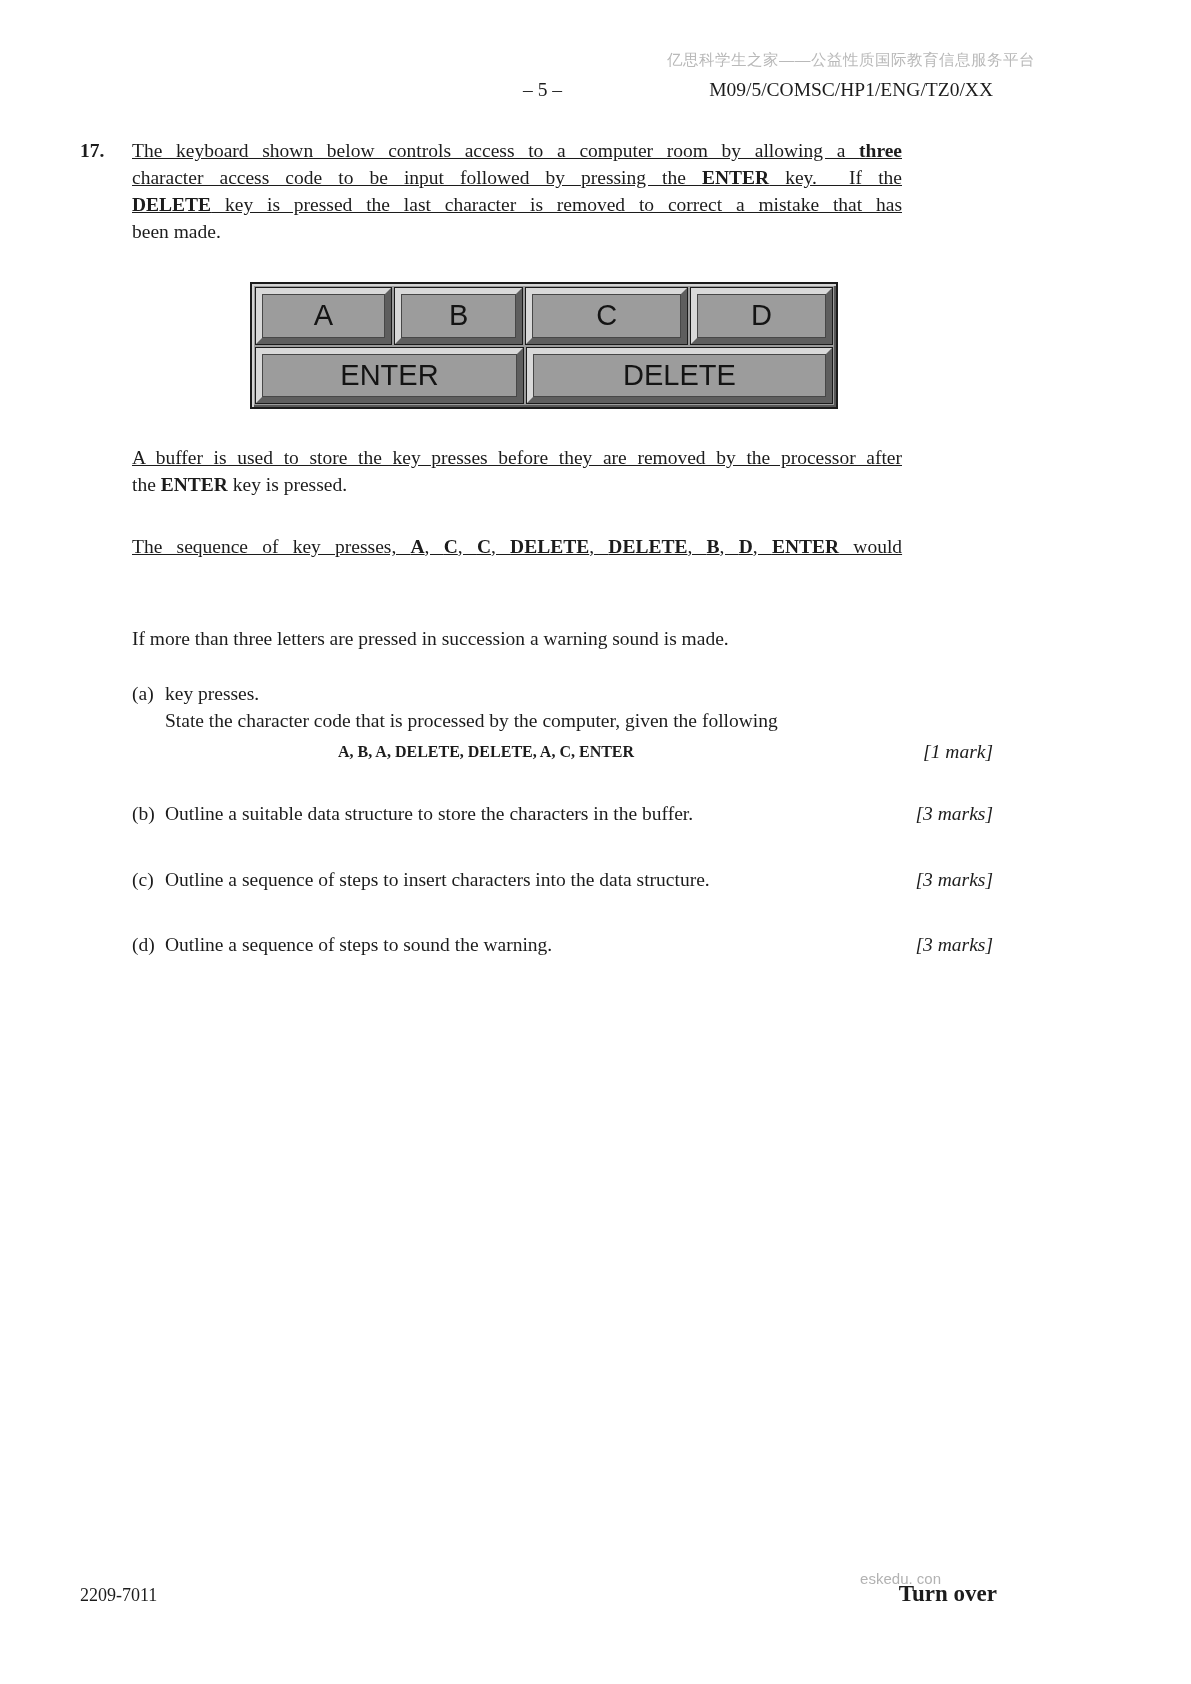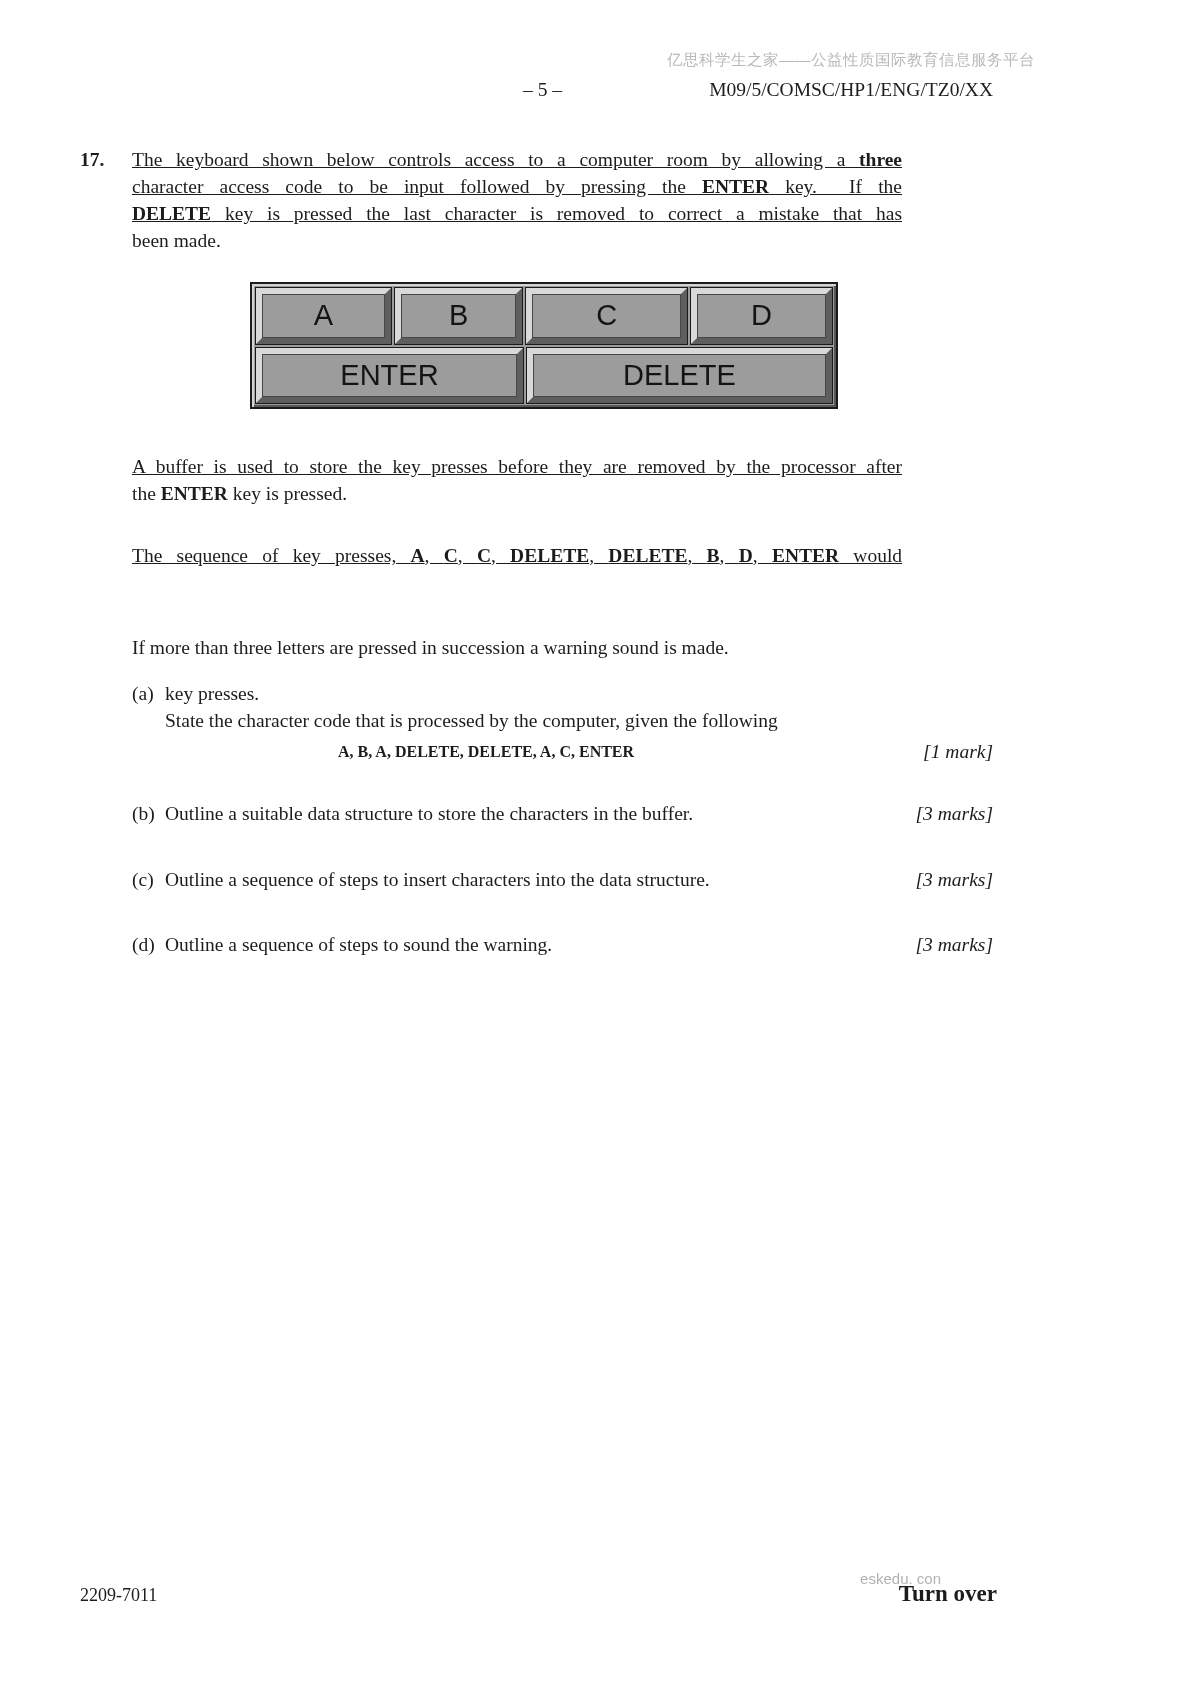--- a/index.html
+++ b/index.html
@@ -6,21 +6,21 @@
   #page{position:relative;width:1085px;height:1684px;background:#ffffff;overflow:hidden;
         font-family:"Liberation Serif",serif;color:#1c1c1c;}
 
   
   .cn-wm{position:absolute;left:667px;top:50px;font-family:"Liberation Sans",sans-serif;
          font-size:15.5px;color:#b9b9b9;letter-spacing:.5px;white-space:nowrap;}
   .page-num{position:absolute;left:0;right:0;top:79px;text-align:center;font-size:19.5px;}
   .paper-code{position:absolute;right:92px;top:79px;font-size:19.5px;}
 
   
-  .tx{position:absolute;font-size:19.5px;line-height:27px;margin-top:9px;}
+  .tx{position:absolute;font-size:19.5px;line-height:27px;}
   .b{font-weight:bold;}
   .rline{width:100%;}
   .rline.just{text-align:justify;text-align-last:justify;text-decoration:underline;}
   .qnum{left:80px;top:137px;font-weight:bold;}
   .qintro{left:132px;top:137px;width:770px;}
   .para1{left:132px;top:444px;width:770px;}
   .para2{left:132px;top:533px;width:770px;}
   .para3{left:132px;top:625px;width:770px;}
 
   

